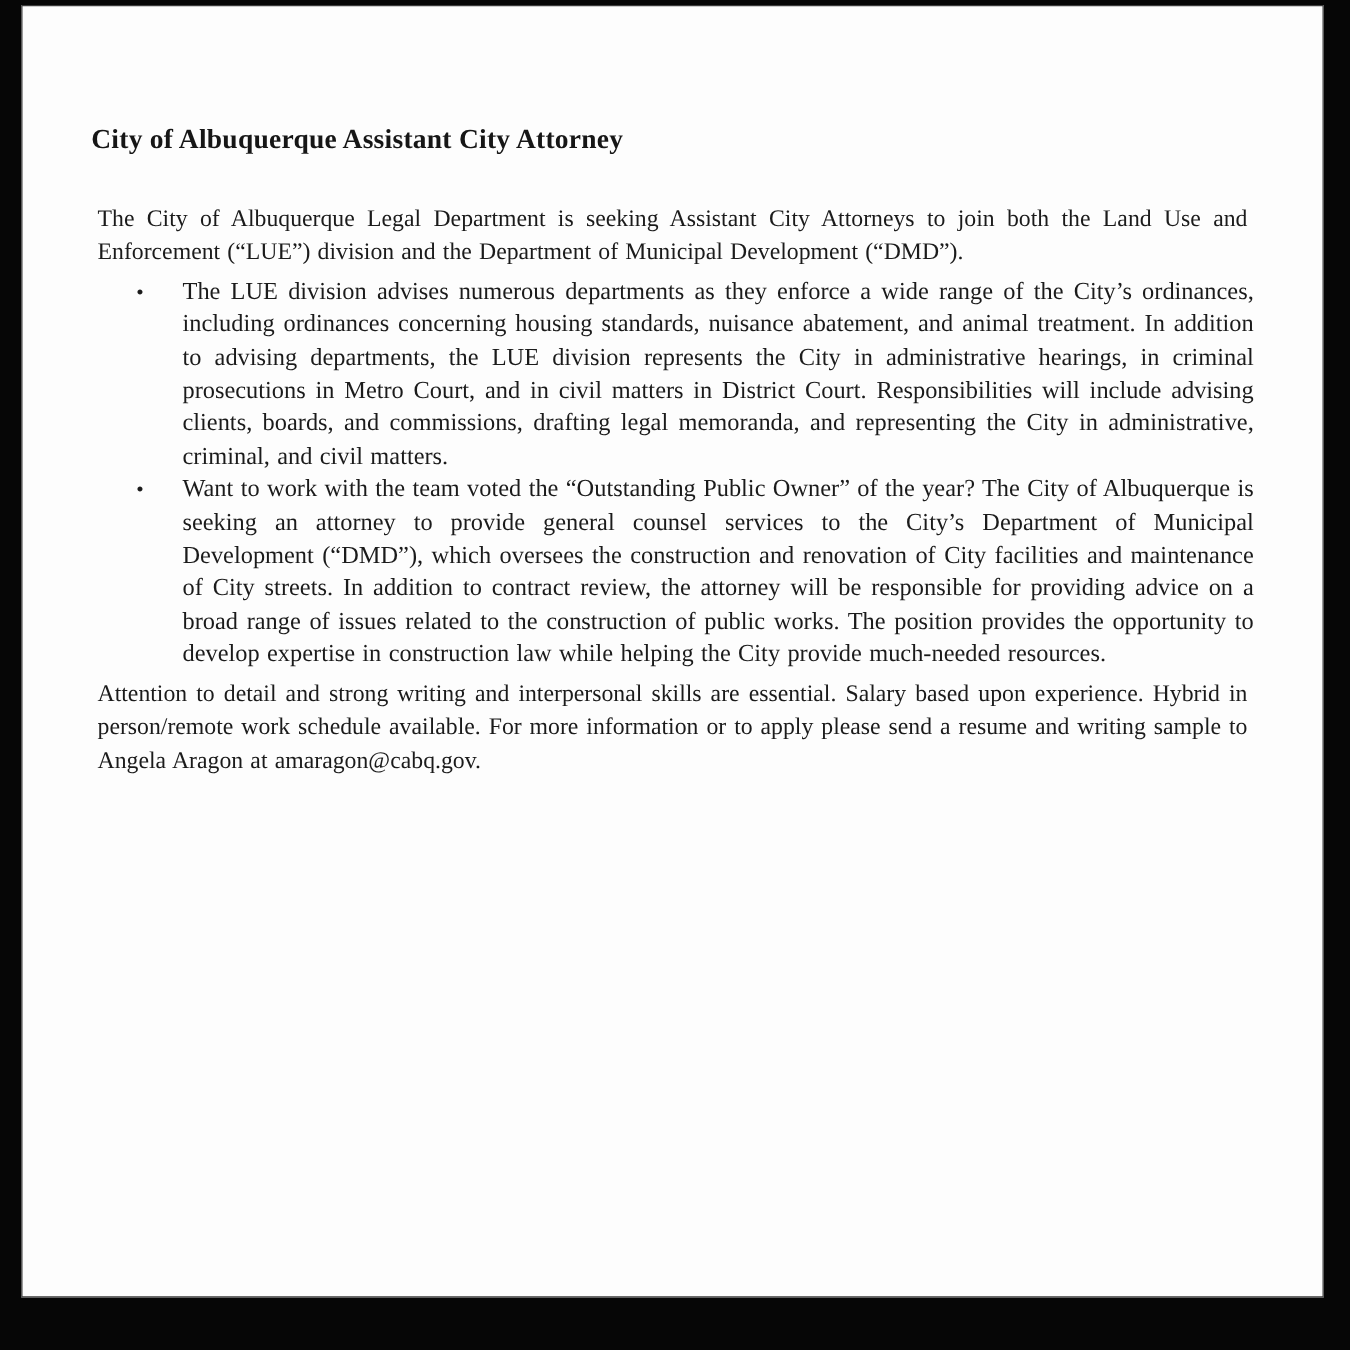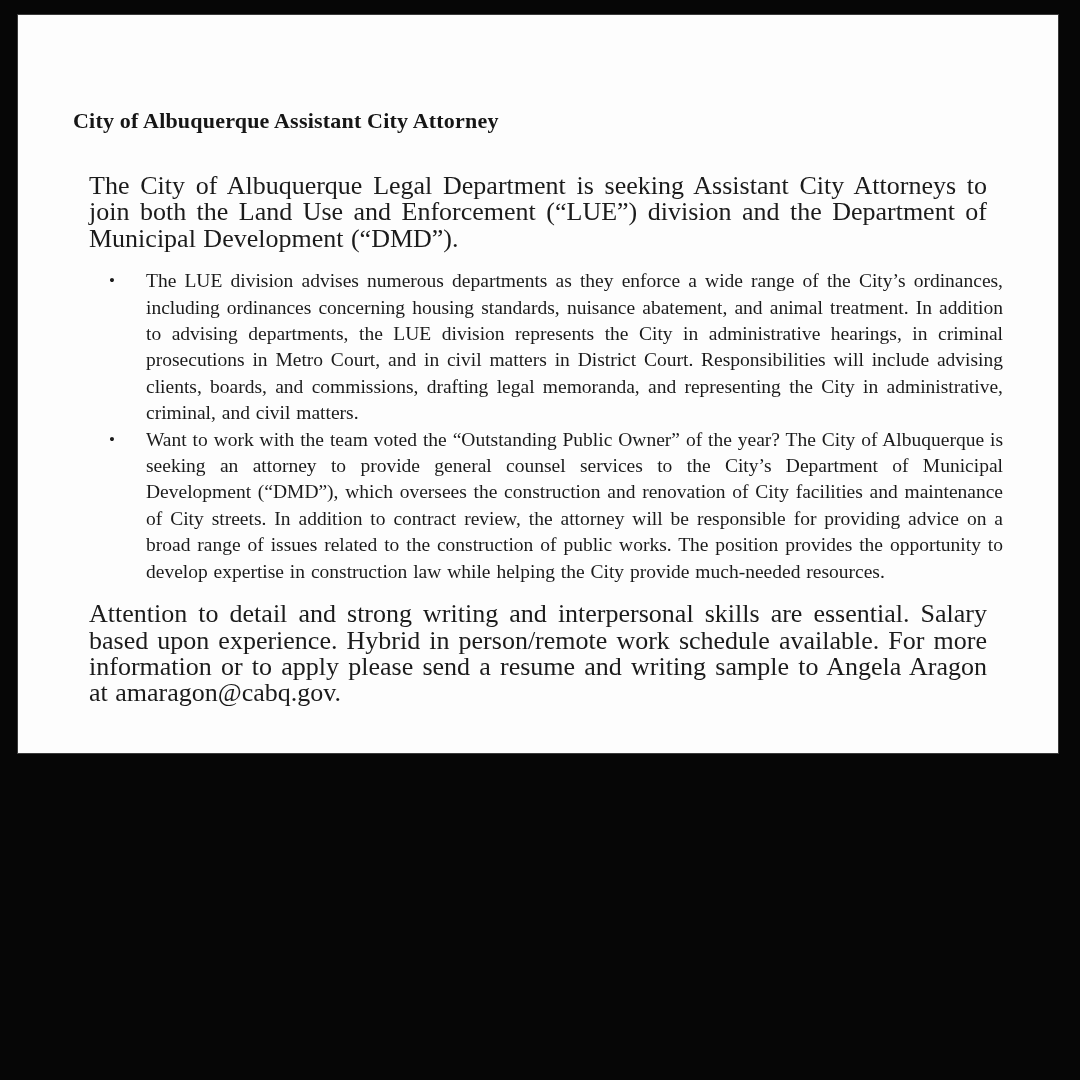--- a/index.html
+++ b/index.html
@@ -8,44 +8,44 @@
     width: 1080px;
     height: 1080px;
     background: #060606;
     position: relative;
     font-family: "Liberation Serif", serif;
     overflow: hidden;
   }
   .page {
     position: absolute;
     left: 17px;
-    top: 14px;
+    top: 4px;
     width: 1042px;
-    height: 740px;
+    height: 1034px;
     background: #fdfdfd;
     box-shadow: inset 0 0 0 1px #3a3a3a;
   }
   .doc {
     position: absolute;
     left: 56px;
     top: 94px;
     width: 930px;
     color: #1b1b1b;
   }
   .doc-title {
     font-size: 22px;
     font-weight: bold;
     margin: 0 0 39px 0;
     letter-spacing: 0.2px;
     color: #161616;
   }
   .para {
-    font-size: 26px;
+    font-size: 19px;
     line-height: 26.4px;
-    margin: 16px;
+    margin: 5px;
     text-align: justify;
     word-spacing: 1px;
   }
   ul.bullets {
     margin: 0;
     padding: 0 0 0 73px;
     list-style: none;
   }
   ul.bullets li {
     font-size: 19.5px;

